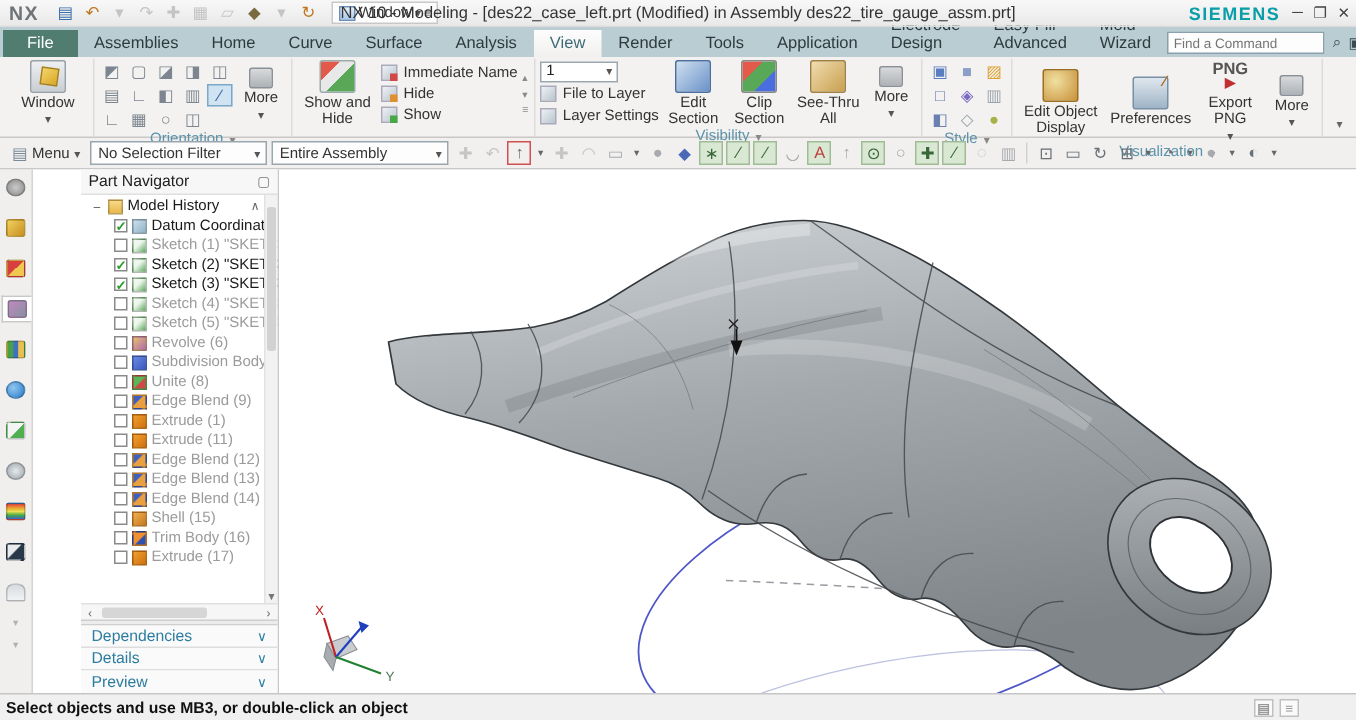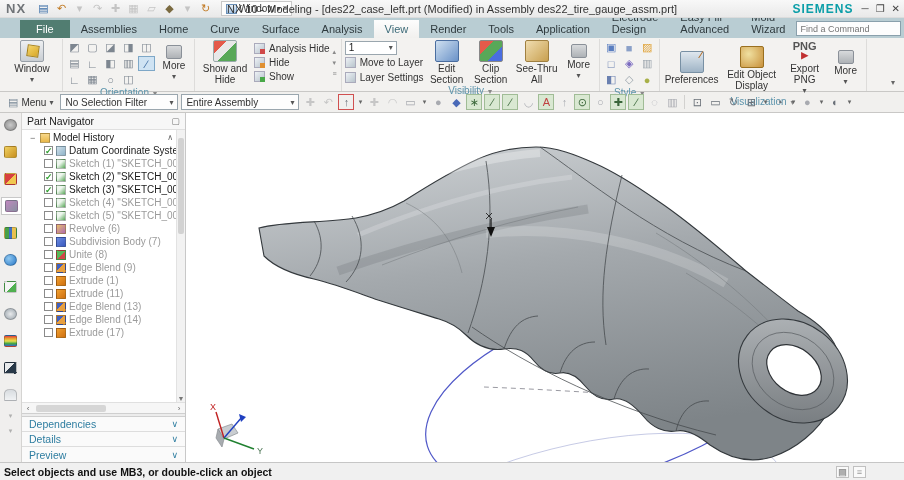--- a/index.html
+++ b/index.html
@@ -14,21 +14,21 @@
   .qi.blue { color:#3a6ea8; } .qi.orange { color:#c07820; } .qi.disabled { color:#c4c4c4; }
   .win-combo { display:flex; align-items:center; gap:2px; border:1px solid #c8c8c8; background:#fdfdfd; height:15px; padding:0 4px; margin-left:4px; font-size:10px; color:#333; }
   .win-combo .wic { width:11px; height:10px; background:linear-gradient(#e8f0f8,#a8c8e8); border:1px solid #6a90b8; }
   .tb-title { position:absolute; left:0; right:0; text-align:center; font-size:11px; color:#333; pointer-events:none; }
   .tb-right { margin-left:auto; display:flex; align-items:center; gap:8px; z-index:2; }
   .brand { color:#0a9ea8; font-weight:bold; font-size:12px; letter-spacing:1px; }
   .winbtns { display:flex; gap:7px; color:#444; font-size:10px; }
   .winbtns span { cursor:default; }
 
   
-  .tabrow { height:20px; background:#b9cdd3; display:flex; align-items:flex-end; padding-left:20px; }
+  .tabrow { height:20px; background:#b9cdd3; display:flex; align-items:flex-end; padding-left:2px; }
   .tab { padding:3px 11px 3px; font-size:11px; color:#2f3a3e; cursor:default; }
   .tab.file { background:#517d71; color:#fff; padding:3px 16px; }
   .tab.active { background:linear-gradient(#fdfdfd,#f1f0ee); color:#3c6a78; }
   .tabrow-right { margin-left:auto; display:flex; align-items:center; gap:5px; padding:0 5px 2px 0; }
   .findbox { width:105px; height:15px; border:1px solid #8aa0ac; background:#fdfdfd; font-size:9px; color:#999; padding:1px 3px; font-family:"Liberation Sans",sans-serif; }
   .tri { font-size:10px; color:#3a4a52; }
 
   
   .ribbon { height:54px; background:#f3f2f0; border-bottom:1px solid #c9c8c6; display:flex; align-items:stretch; padding:1px 2px 0 2px; }
   .rgroup { display:flex; flex-direction:column; border-right:1px solid #dddcda; padding:1px 3px 0 3px; }
@@ -102,21 +102,21 @@
   .ri-reuse { background:linear-gradient(90deg,#48a048 33%,#4070c0 33% 66%,#e8c050 66%); }
   .ri-hd3d { background:radial-gradient(circle at 35% 35%,#90c8f0,#2878c8); border-radius:50%; }
   .ri-web { background:linear-gradient(135deg,#f4f4f4 55%,#50b050 55%); }
   .ri-hist { background:radial-gradient(#e8eaec,#9aa4ac); border-radius:50%; }
   .ri-vis { background:linear-gradient(180deg,#e04040,#e8a030,#e8e050,#48a848,#3868c8); }
   .ri-sel { background:linear-gradient(135deg,#e8eaec 45%,#283848 45%); }
   .ri-roles { background:linear-gradient(#d8dce0,#f0f2f4); border-radius:40% 40% 10% 10%; }
   .rb-caret { color:#b0b0b0; font-size:7px; line-height:6px; }
 
   
-  .panel { width:164px; background:#ffffff; border-right:1px solid #c8c8c8; display:flex; flex-direction:column; font-size:10px; }
+  .panel { width:164px; background:#ffffff; border-right:1px solid #c8c8c8; display:flex; flex-direction:column; font-size:10px;padding-left:32px; }
   .pn-header { height:17px; display:flex; align-items:center; justify-content:space-between; padding:0 5px; background:#f7f7f7; border-bottom:1px solid #e0e0e0; font-size:10.5px; color:#222; }
   .pn-pin { color:#777; font-size:9px; }
   .pn-colhead { height:15px; display:flex; align-items:center; gap:4px; padding:0 8px; border-bottom:1px solid #e6e6e6; color:#222; }
   .pn-sort { font-size:7px; color:#444; }
   .pn-tree { flex:1; position:relative; overflow:hidden; padding-top:1px; }
   .pnrow { display:flex; align-items:center; height:13px; gap:3px; padding-left:8px; white-space:nowrap; }
   .pnrow .exp { width:7px; color:#666; font-size:9px; }
   .pnrow.child { padding-left:22px; }
   .cb { width:9px; height:9px; border:1px solid #8a8a8a; background:#fff; font-size:9px; line-height:8px; color:#2e9e2e; text-align:center; flex:none; font-weight:bold; }
   .tic { width:10px; height:10px; border:1px solid rgba(0,0,0,.25); flex:none; }
@@ -257,21 +257,21 @@
 
   <div class="rgroup">
     <div class="rg-body">
       <div class="bigbtn">
         <span class="bic bic-showhide"></span>
         <span>Show and Hide</span>
       </div>
       <div class="sh-list">
         <div class="sh-item">
           <span class="mini-ic red"></span>
-          <span>Analysis Hide</span>
+          <span>Immediate Name</span>
         </div>
         <div class="sh-item">
           <span class="mini-ic orange"></span>
           <span>Hide</span>
         </div>
         <div class="sh-item">
           <span class="mini-ic green"></span>
           <span>Show</span>
         </div>
       </div>
@@ -288,21 +288,21 @@
 
   <div class="rgroup">
     <div class="rg-body">
       <div class="vis-left">
         <div class="layercombo">
           <span>1</span>
           <span class="caret">▾</span>
         </div>
         <div class="vis-item">
           <span class="mini-ic"></span>
-          <span>Move to Layer</span>
+          <span>File to Layer</span>
         </div>
         <div class="vis-item">
           <span class="mini-ic"></span>
           <span>Layer Settings</span>
         </div>
       </div>
       <div class="bigbtn" style="width:42px">
         <span class="bic bic-editsec"></span>
         <span>Edit Section</span>
       </div>
@@ -342,26 +342,26 @@
     </div>
     <div class="rg-label">
         <span>Style</span>
         <span class="dlg">▾</span>
       </div>
   </div>
 
   <div class="rgroup">
     <div class="rg-body">
       <div class="bigbtn" style="width:58px">
+        <span class="bic bic-eod"></span>
+        <span>Edit Object Display</span>
+      </div>
+      <div class="bigbtn" style="width:58px">
         <span class="bic bic-pref"></span>
         <span>Preferences</span>
-      </div>
-      <div class="bigbtn" style="width:58px">
-        <span class="bic bic-eod"></span>
-        <span>Edit Object Display</span>
       </div>
       <div class="bigbtn" style="width:44px">
         <span class="bic bic-png"><span>PNG</span><span class="arrow">▶</span></span>
         <span>Export PNG</span>
         <span class="caret">▾</span>
       </div>
       <div class="bigbtn" style="width:34px">
         <span class="bic bic-more"></span>
         <span>More</span>
         <span class="caret">▾</span>
@@ -540,26 +540,41 @@
             <span class="pnlabel">Extrude (1)</span>
           </div>
           <div class="pnrow child dim">
             <span class="cb"></span>
             <span class="tic ic-extrude"></span>
             <span class="pnlabel">Extrude (11)</span>
           </div>
           <div class="pnrow child dim">
             <span class="cb"></span>
             <span class="tic ic-edge-blend"></span>
+            <span class="pnlabel">Edge Blend (12)</span>
+          </div>
+          <div class="pnrow child dim">
+            <span class="cb"></span>
+            <span class="tic ic-edge-blend"></span>
             <span class="pnlabel">Edge Blend (13)</span>
           </div>
           <div class="pnrow child dim">
             <span class="cb"></span>
             <span class="tic ic-edge-blend"></span>
             <span class="pnlabel">Edge Blend (14)</span>
+          </div>
+          <div class="pnrow child dim">
+            <span class="cb"></span>
+            <span class="tic ic-shell"></span>
+            <span class="pnlabel">Shell (15)</span>
+          </div>
+          <div class="pnrow child dim">
+            <span class="cb"></span>
+            <span class="tic ic-trim"></span>
+            <span class="pnlabel">Trim Body (16)</span>
           </div>
           <div class="pnrow child dim">
             <span class="cb"></span>
             <span class="tic ic-extrude"></span>
             <span class="pnlabel">Extrude (17)</span>
           </div>
         </div>
       <div class="vscroll">
         <div class="vthumb"></div>
         <div class="varrow">▼</div>

